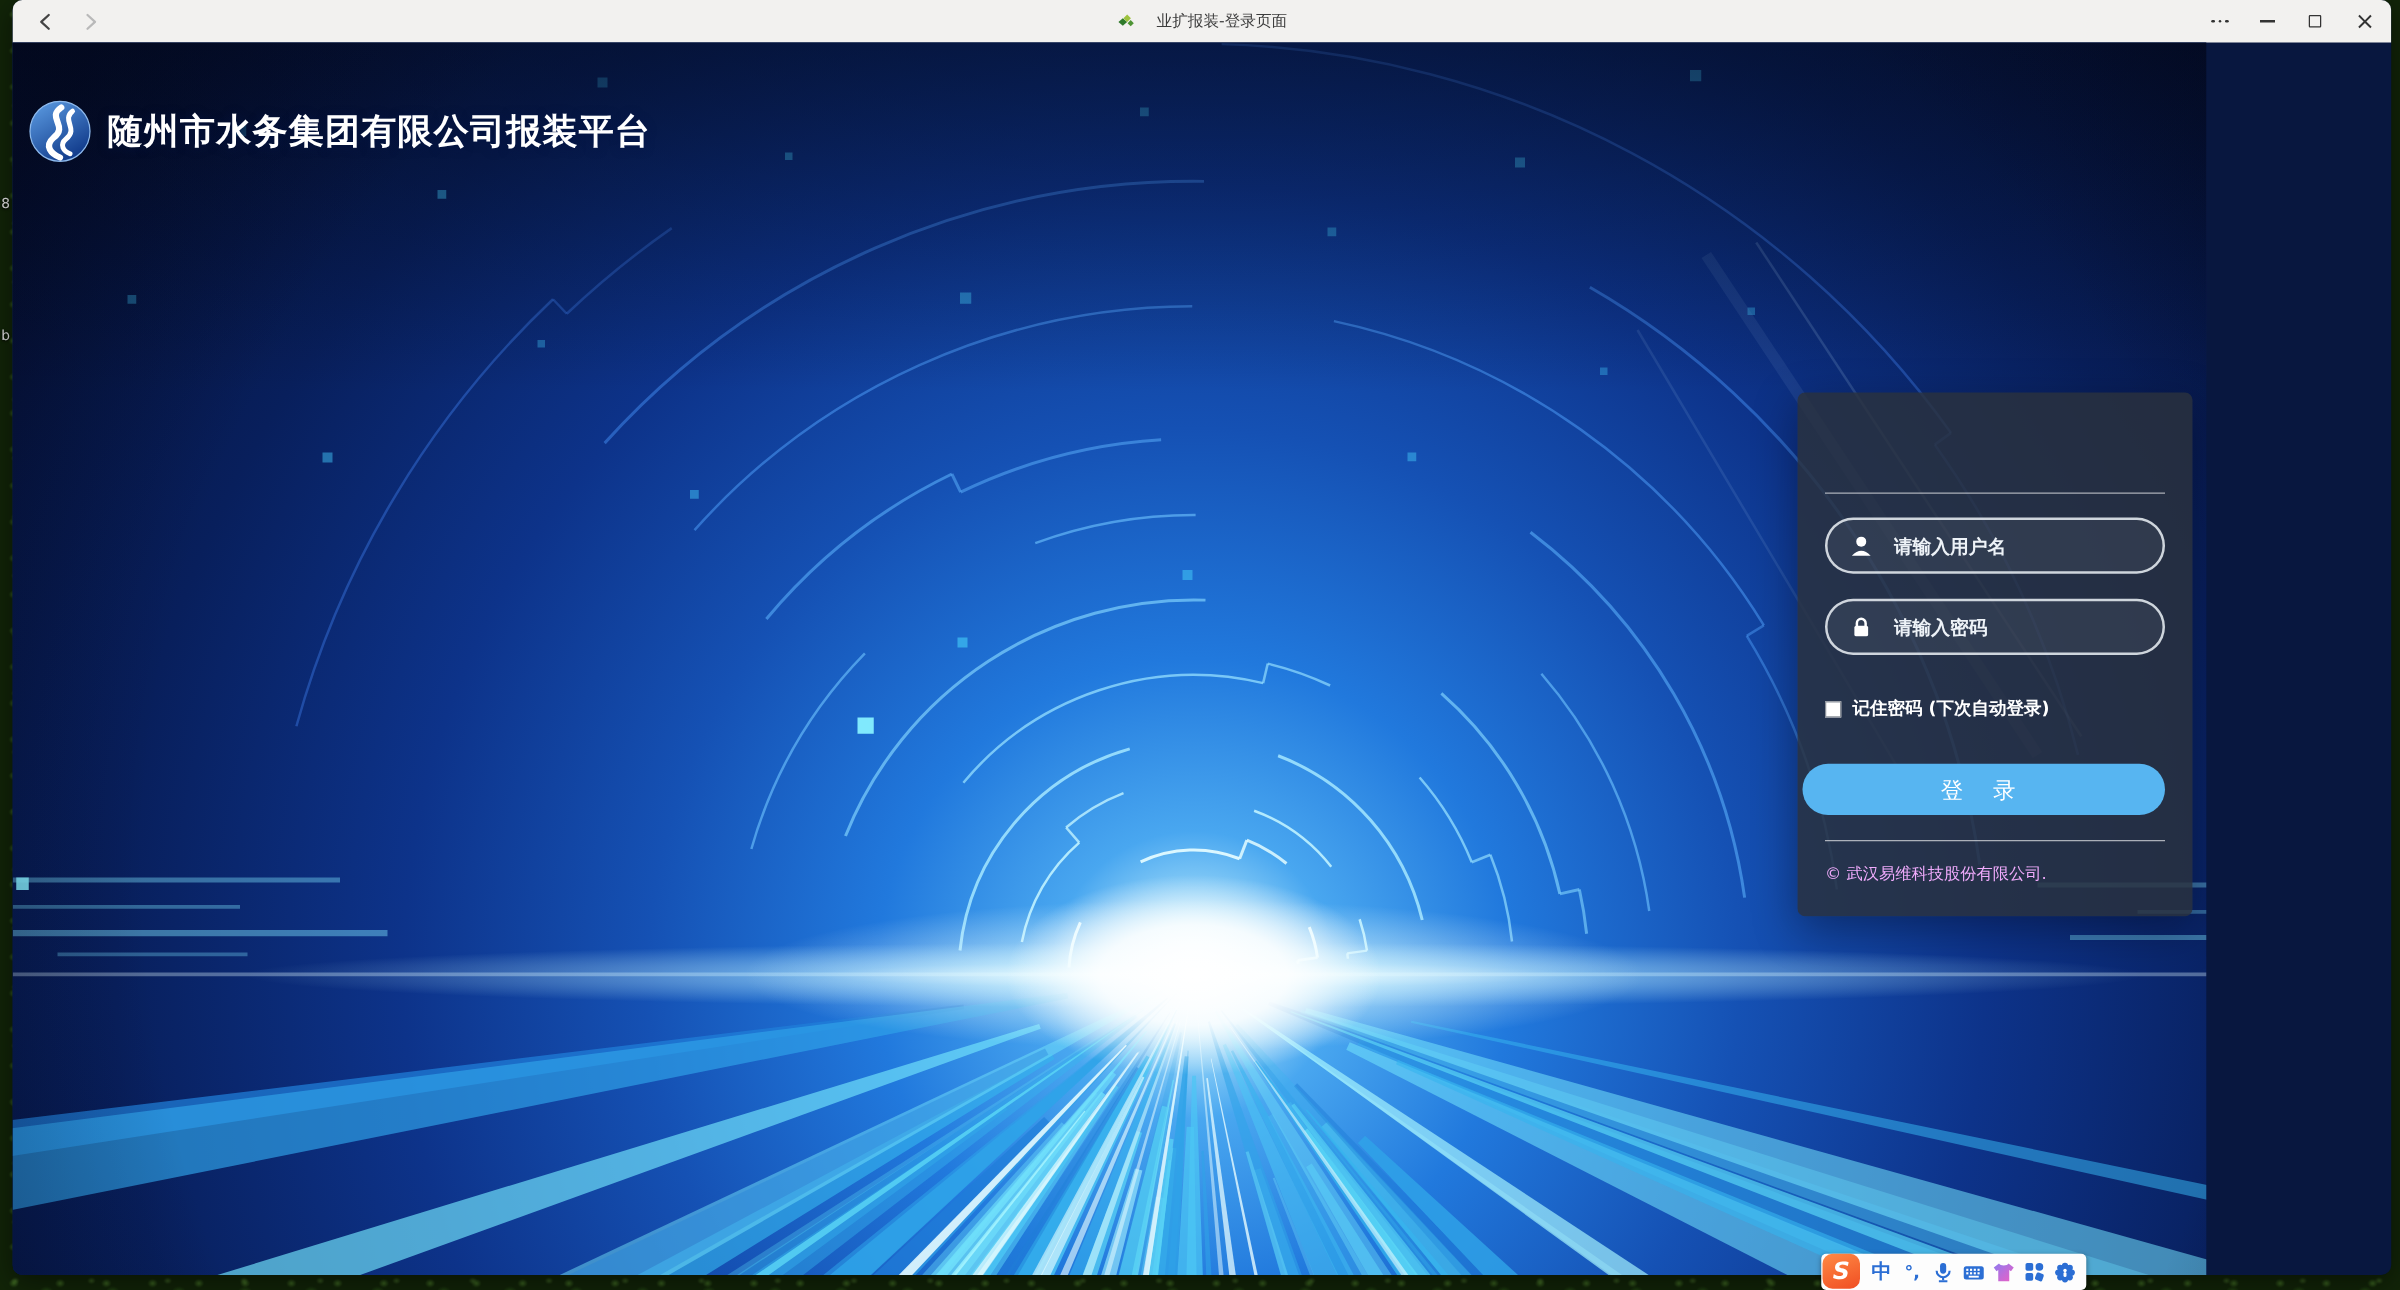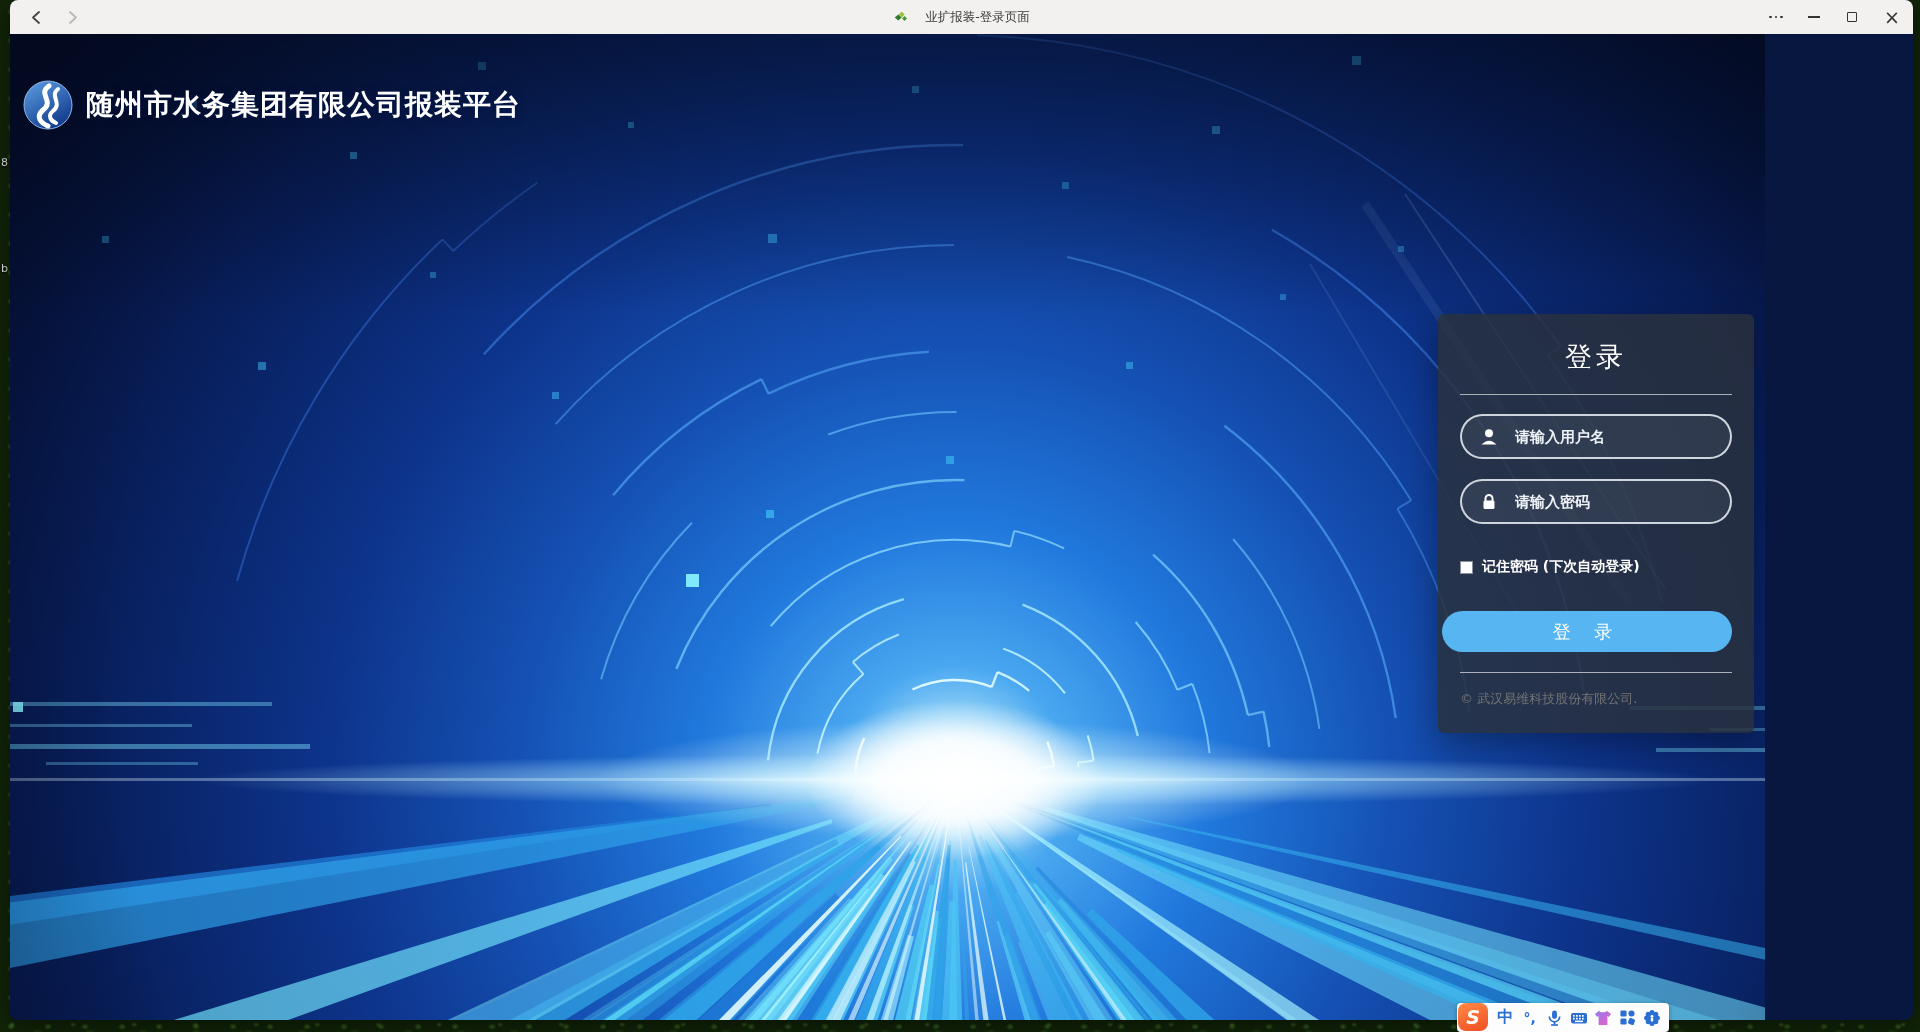--- a/index.html
+++ b/index.html
@@ -57,21 +57,21 @@
   .field.password{top:165px;}
   .f-icon{display:flex;align-items:center;justify-content:center;width:18px;height:18px;}
   .field input{flex:1;min-width:0;background:transparent;border:none;outline:none;
     color:#f2f6fa;font-size:15px;font-weight:600;}
   .field input::placeholder{color:#edf2f7;opacity:1;font-weight:600;}
   .remember{position:absolute;left:22px;top:244px;display:flex;align-items:center;gap:9px;
     color:#ffffff;font-weight:700;font-size:14px;cursor:pointer;white-space:nowrap;text-align:right;}
   .cb{display:inline-block;width:13px;height:13px;background:#fff;border:1px solid #8a9099;}
   .login-btn{position:absolute;left:4px;right:22px;top:297px;height:41px;border:none;cursor:pointer;
     border-radius:21px;background:#57b5f1;color:#ffffff;font-size:18px;letter-spacing:9px;font-weight:500;}
-  .copyright{position:absolute;left:22px;top:376px;color:#737373;font-size:13px;}
+  .copyright{position:absolute;left:22px;top:376px;color:#f0abfc;font-size:13px;}
 
   
   .ime-bar{position:absolute;left:1457px;top:1003px;width:212px;height:29px;background:#fdfdfd;
     border-radius:4px;display:flex;align-items:center;z-index:9;box-shadow:0 1px 4px rgba(0,0,0,.35);
     padding-left:36px;gap:0;}
   .sogou{position:absolute;left:1px;top:0;width:30px;height:28px;border-radius:8px;
     background:linear-gradient(160deg,#ff8a45,#f04e23);color:#fff;font-weight:800;font-size:19px;
     font-style:italic;display:flex;align-items:center;justify-content:center;cursor:pointer;}
   .ime-item{width:24.5px;height:29px;display:flex;align-items:center;justify-content:center;cursor:pointer;}
   .ime-cn{color:#2b6ed4;font-size:16px;font-weight:700;}
@@ -354,21 +354,20 @@
             </linearGradient>
           </defs>
           <circle cx="25" cy="25" r="24" fill="url(#logoGrad)" stroke="#8db9ec" stroke-width="1"></circle>
           <path d="M26 6 C 14 14, 32 21, 20 30 C 12 37, 18 43, 25 46" fill="none" stroke="#ffffff" stroke-width="5" stroke-linecap="round"></path>
           <path d="M35 9 C 26 16, 40 23, 30 31 C 24 36, 28 41, 33 43" fill="none" stroke="#ffffff" stroke-width="4" stroke-linecap="round"></path>
         </svg>
         <h1>随州市水务集团有限公司报装平台</h1>
       </div>
 
       <div class="login-panel">
-        <div class="login-title">登录</div>
         <div class="divider d1"></div>
 
         <div class="field username">
           <span class="f-icon">
             <svg width="18" height="18" viewBox="0 0 18 18">
               <circle cx="9" cy="5.3" r="4" fill="#ffffff"></circle>
               <path d="M1.5 16.5 Q9 8.8 16.5 16.5 Z" fill="#ffffff"></path>
             </svg>
           </span>
           <input placeholder="请输入用户名" style="">

